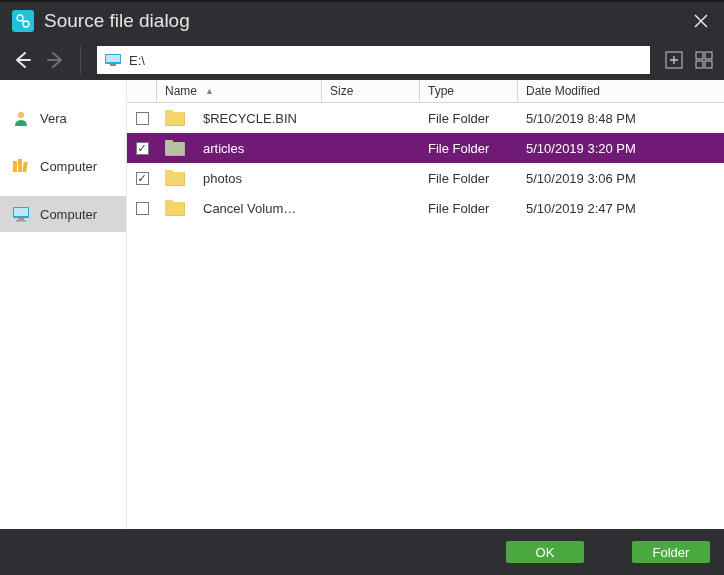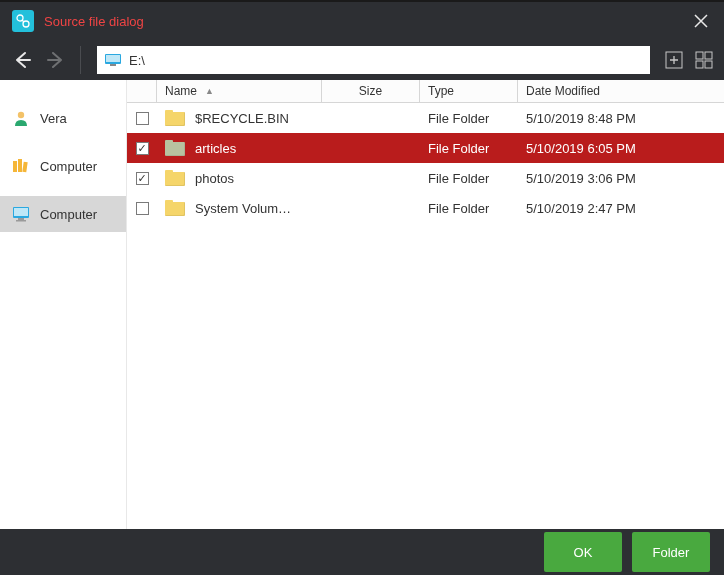--- a/index.html
+++ b/index.html
@@ -1,21 +1,21 @@
 <!DOCTYPE html>
 <html><head>
 <meta charset="utf-8">
 <style>
   * { box-sizing: border-box; margin: 0; padding: 0; }
   body { font-family: -apple-system, "Segoe UI", Arial, sans-serif; font-size: 13px; background: #fff; }
   .window { width: 724px; height: 575px; background: #2d2f33; display: flex; flex-direction: column; position: relative; }
   .titlebar { height: 40px; background: #2d2f33; display: flex; align-items: center; padding: 0 8px; color: #e8e8e8; border-top: 2px solid #1a1a1a; }
   .app-icon { width: 22px; height: 22px; background: #23c0db; border-radius: 3px; display: flex; align-items: center; justify-content: center; margin-right: 10px; margin-left: 4px; }
   .app-icon svg { width: 16px; height: 16px; }
-  .title-text { font-size: 13px; color: #ef4444; flex: 1; }
+  .title-text { font-size: 19px; color: #e5e5e5; flex: 1; }
   .close-btn { width: 30px; height: 30px; display: flex; align-items: center; justify-content: center; color: #e8e8e8; cursor: pointer; }
   .close-btn svg { width: 14px; height: 14px; }
   .toolbar { height: 40px; background: #2d2f33; display: flex; align-items: center; padding: 0 8px; gap: 6px; }
   .navbtn { width: 28px; height: 28px; display: flex; align-items: center; justify-content: center; cursor: pointer; }
   .navbtn.disabled { opacity: 0.35; cursor: default; }
   .navbtn svg { width: 20px; height: 20px; stroke: #e8e8e8; fill: none; }
   .nav-sep { width: 1px; height: 28px; background: #4a4c50; margin: 0 4px; }
   .path-box { flex: 1; height: 28px; background: #fff; display: flex; align-items: center; padding: 0 8px; gap: 8px; margin: 0 6px; }
   .drive-icon { width: 16px; height: 12px; }
   .path-text { color: #333; font-size: 13px; }
@@ -26,39 +26,39 @@
   .side-item { height: 36px; display: flex; align-items: center; padding: 0 12px; gap: 10px; color: #333; cursor: pointer; font-size: 13px; }
   .side-item.selected { background: #d7d7d7; text-align: right; }
   .side-sep { height: 12px; }
   .side-icon { width: 18px; height: 18px; display: flex; align-items: center; justify-content: center; }
   .main { flex: 1; display: flex; flex-direction: column; background: #fff; position: relative; }
   .header-row { height: 23px; display: flex; border-bottom: 1px solid #d6d6d6; }
   .hcell { display: flex; align-items: center; padding: 0 8px; border-right: 1px solid #d6d6d6; color: #333; font-size: 12px; background: #fcfcfc; position: relative; }
   .hcell.sort .sort-ind { margin-left: 8px; color: #888; font-size: 9px; }
   .col-check { width: 30px; padding: 0; }
   .col-name { width: 165px; align-items: center; }
-  .col-size { width: 98px; justify-content: center; }
+  .col-size { width: 98px; }
   .col-type { width: 98px; }
   .col-date { flex: 1; border-right: none; }
   .rows { flex: 1; overflow: auto; }
   .row { height: 30px; display: flex; align-items: center; }
-  .row.selected { background: #b91c1c; color: #fff; }
+  .row.selected { background: #701a75; color: #fff; }
   .row.selected .cell-text { color: #fff; }
   .cell { padding: 0 8px; display: flex; align-items: center; color: #333; font-size: 13px; }
   .cell-text { white-space: nowrap; overflow: hidden; text-overflow: ellipsis; }
   .cell.col-check { justify-content: center; }
-  .cell.col-name { gap: 10px; }
+  .cell.col-name { gap: 18px; }
   .chk { width: 13px; height: 13px; border: 1px solid #7a7a7a; background: #fff; display: inline-flex; align-items: center; justify-content: center; }
   .chk.checked::after { content: "✓"; font-size: 11px; color: #333; line-height: 1; }
   .folder-icon { width: 20px; height: 16px; position: relative; }
   .folder-icon::before { content: ""; position: absolute; top: 0; left: 0; width: 8px; height: 3px; background: var(--fc, #f5d56a); border-radius: 1px 1px 0 0; }
   .folder-icon::after { content: ""; position: absolute; top: 2px; left: 0; width: 20px; height: 14px; background: var(--fc, #f5d56a); border-radius: 1px; box-shadow: inset -1px -1px 0 rgba(0,0,0,0.08); }
   .folder-icon.muted { --fc: #b8c2a0; }
   .footer { height: 46px; background: #2d2f33; display: flex; align-items: center; justify-content: flex-end; padding: 0 14px; gap: 10px; }
-  .btn { height: 40px; min-width: 78px; background: #49a93f; color: #fff; border: none; display: flex; align-items: center; justify-content: center; font-size: 13px; cursor: pointer; border-radius: 2px; }
+  .btn { height: 22px; min-width: 78px; background: #49a93f; color: #fff; border: none; display: flex; align-items: center; justify-content: center; font-size: 13px; cursor: pointer; border-radius: 2px; margin-left: 38px; }
 </style>
 </head>
 <body>
 
 <div class="window">
   <div class="tab-marker"></div>
 
   <div class="titlebar">
     <div class="app-icon">
       <svg viewBox="0 0 16 16">
@@ -191,21 +191,21 @@
               <span class="folder-icon muted"></span>
               <span class="cell-text">articles</span>
             </div>
             <div class="cell col-size">
               <span class="cell-text"></span>
             </div>
             <div class="cell col-type">
               <span class="cell-text">File Folder</span>
             </div>
             <div class="cell col-date">
-              <span class="cell-text">5/10/2019 6:05 PM</span>
+              <span class="cell-text">5/10/2019 3:20 PM</span>
             </div>
           </div>
           <div class="row">
             <div class="cell col-check">
               <span class="chk checked"></span>
             </div>
             <div class="cell col-name">
               <span class="folder-icon"></span>
               <span class="cell-text">photos</span>
             </div>
@@ -218,21 +218,21 @@
             <div class="cell col-date">
               <span class="cell-text">5/10/2019 3:06 PM</span>
             </div>
           </div>
           <div class="row">
             <div class="cell col-check">
               <span class="chk"></span>
             </div>
             <div class="cell col-name">
               <span class="folder-icon"></span>
-              <span class="cell-text">System Volum…</span>
+              <span class="cell-text">Cancel Volum…</span>
             </div>
             <div class="cell col-size">
               <span class="cell-text"></span>
             </div>
             <div class="cell col-type">
               <span class="cell-text">File Folder</span>
             </div>
             <div class="cell col-date">
               <span class="cell-text">5/10/2019 2:47 PM</span>
             </div>

